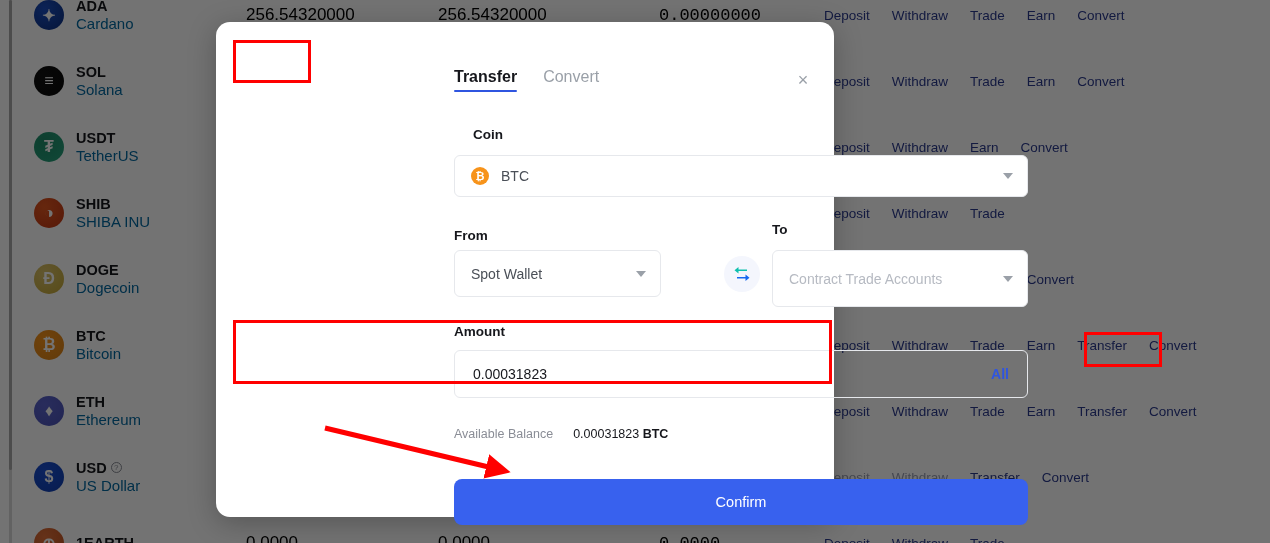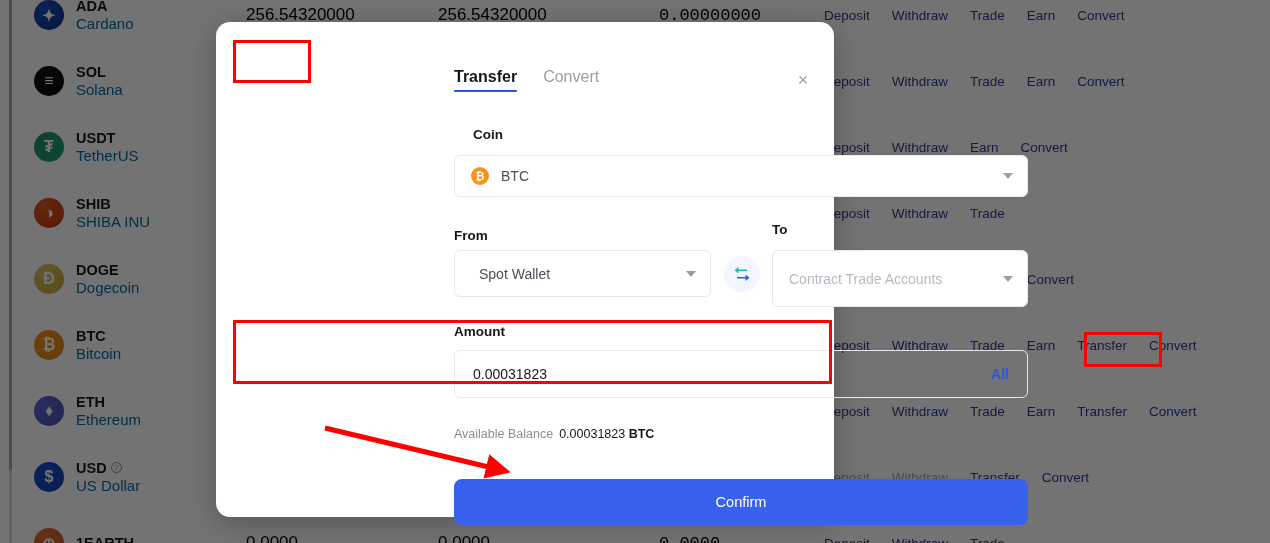--- a/index.html
+++ b/index.html
@@ -117,21 +117,21 @@
     position: absolute; left: 238px; top: 328px; width: 574px; height: 48px;
     border: 1px solid #e6e8ec; border-radius: 6px;
     display: flex; align-items: center; justify-content: space-between;
     padding: 0 18px;
   }
   #amount-value { font-size: 14px; color: #16171c; }
   #amount-all { font-size: 14px; color: #2f55e0; font-weight: bold; cursor: pointer; }
 
   #balance-line {
     position: absolute; left: 238px; top: 405px;
-    font-size: 12.5px; color: #8a8d96; display: flex; gap: 6px; align-items: baseline;
+    font-size: 12.5px; color: #8a8d96; display: flex; gap: 20px; align-items: baseline;
   }
   #balance-value { color: #16171c; }
   #balance-value b { color: #16171c; }
 
   #confirm-btn {
     position: absolute; left: 238px; top: 457px; width: 574px; height: 46px;
     background: #3861ee; color: #ffffff; border: none; border-radius: 8px;
     font-size: 14.5px; font-family: "Liberation Sans", sans-serif;
     cursor: pointer; display: flex; align-items: center; justify-content: center;
   }
@@ -311,21 +311,21 @@
     <div id="close-btn">×</div>
 
     <div class="field-label" style="left:238px; top:105px;margin-left:19px;">Coin</div>
     <div class="select-box" style="left:238px; top:133px; width:574px; height:42px; padding:0 16px;">
       <div class="coin-mini">₿</div>
       <span class="sel-val" style="margin-left:12px;">BTC</span>
       <span class="caret"></span>
     </div>
 
     <div class="field-label" style="left:238px; top:206px;">From</div>
-    <div class="select-box" style="left:238px; top:228px; width:257px; height:47px; padding:0 24px;text-align:center;">
+    <div class="select-box" style="left:238px; top:228px; width:207px; height:47px; padding:0 16px;text-align:center;">
       <span class="sel-val">Spot Wallet</span>
       <span class="caret"></span>
     </div>
 
     <div id="swap-btn">
       <svg width="20" height="20" viewBox="0 0 20 20">
         <path d="M15 5.5 H6.5 V3 L2.5 6.2 L6.5 9.4 V7 H15 Z" fill="#0ec0ae"></path>
         <path d="M5 14.5 H13.5 V17 L17.5 13.8 L13.5 10.6 V13 H5 Z" fill="#1668f0"></path>
       </svg>
     </div>

